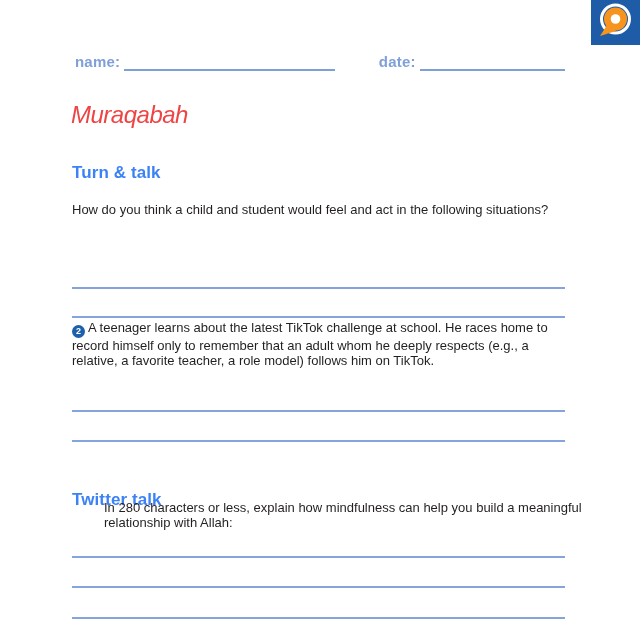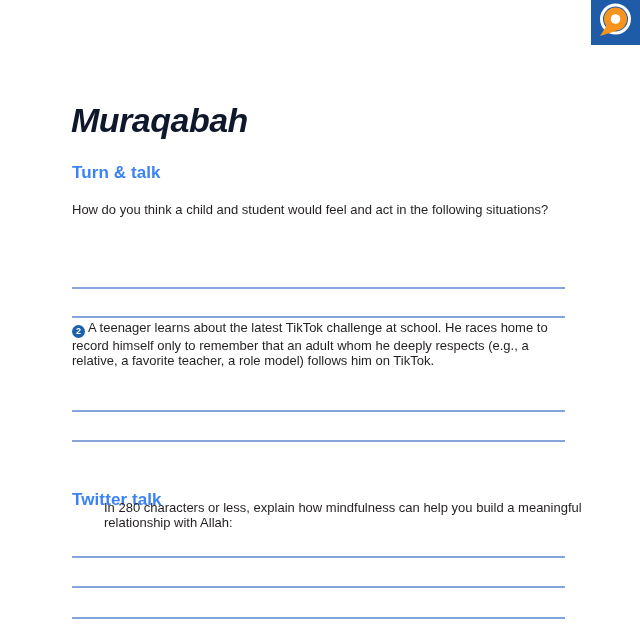--- a/index.html
+++ b/index.html
@@ -47,24 +47,24 @@
   }
   .name-line { width: 222px; margin-left: 4px; }
   .date-gap { width: 46px; }
   .date-line { width: 153px; margin-left: 4px; }
 
   
   .page-title {
     position: absolute;
     left: 71px;
     top: 101px;
-    font-size: 34px;
-    font-weight: bold;
+    font-size: 24px;
+    font-weight: normal;
     font-style: italic;
-    color: #0f172a;
+    color: #ef4444;
     letter-spacing: -0.5px;
   }
 
   
   .section-heading {
     position: absolute;
     left: 72px;
     font-size: 17px;
     font-weight: bold;
     color: #3b82f6;
@@ -126,20 +126,27 @@
 
   <div class="logo">
     <svg viewBox="0 0 49 45">
       <circle cx="24.5" cy="19" r="14" fill="none" stroke="#ffffff" stroke-width="3"></circle>
       <polygon points="9,36 18,22 25,31" fill="#F7941D"></polygon>
       <circle cx="24.5" cy="19" r="11.5" fill="#F7941D"></circle>
       <circle cx="24.5" cy="19" r="4.8" fill="#ffffff"></circle>
     </svg>
   </div>
 
+  <div class="fields-row">
+    <span class="field-label">name:</span>
+    <span class="field-line name-line"></span>
+    <span class="date-gap"></span>
+    <span class="field-label">date:</span>
+    <span class="field-line date-line"></span>
+  </div>
 
   <div class="page-title">Muraqabah</div>
 
   <div class="section-heading heading-turn-talk">Turn &amp; talk</div>
 
   <div class="body-text intro-1">How do you think a child and student would feel and act in the following situations?</div>
 
 
   <div class="answer-line line-a1"></div>
   <div class="answer-line line-a2"></div>

